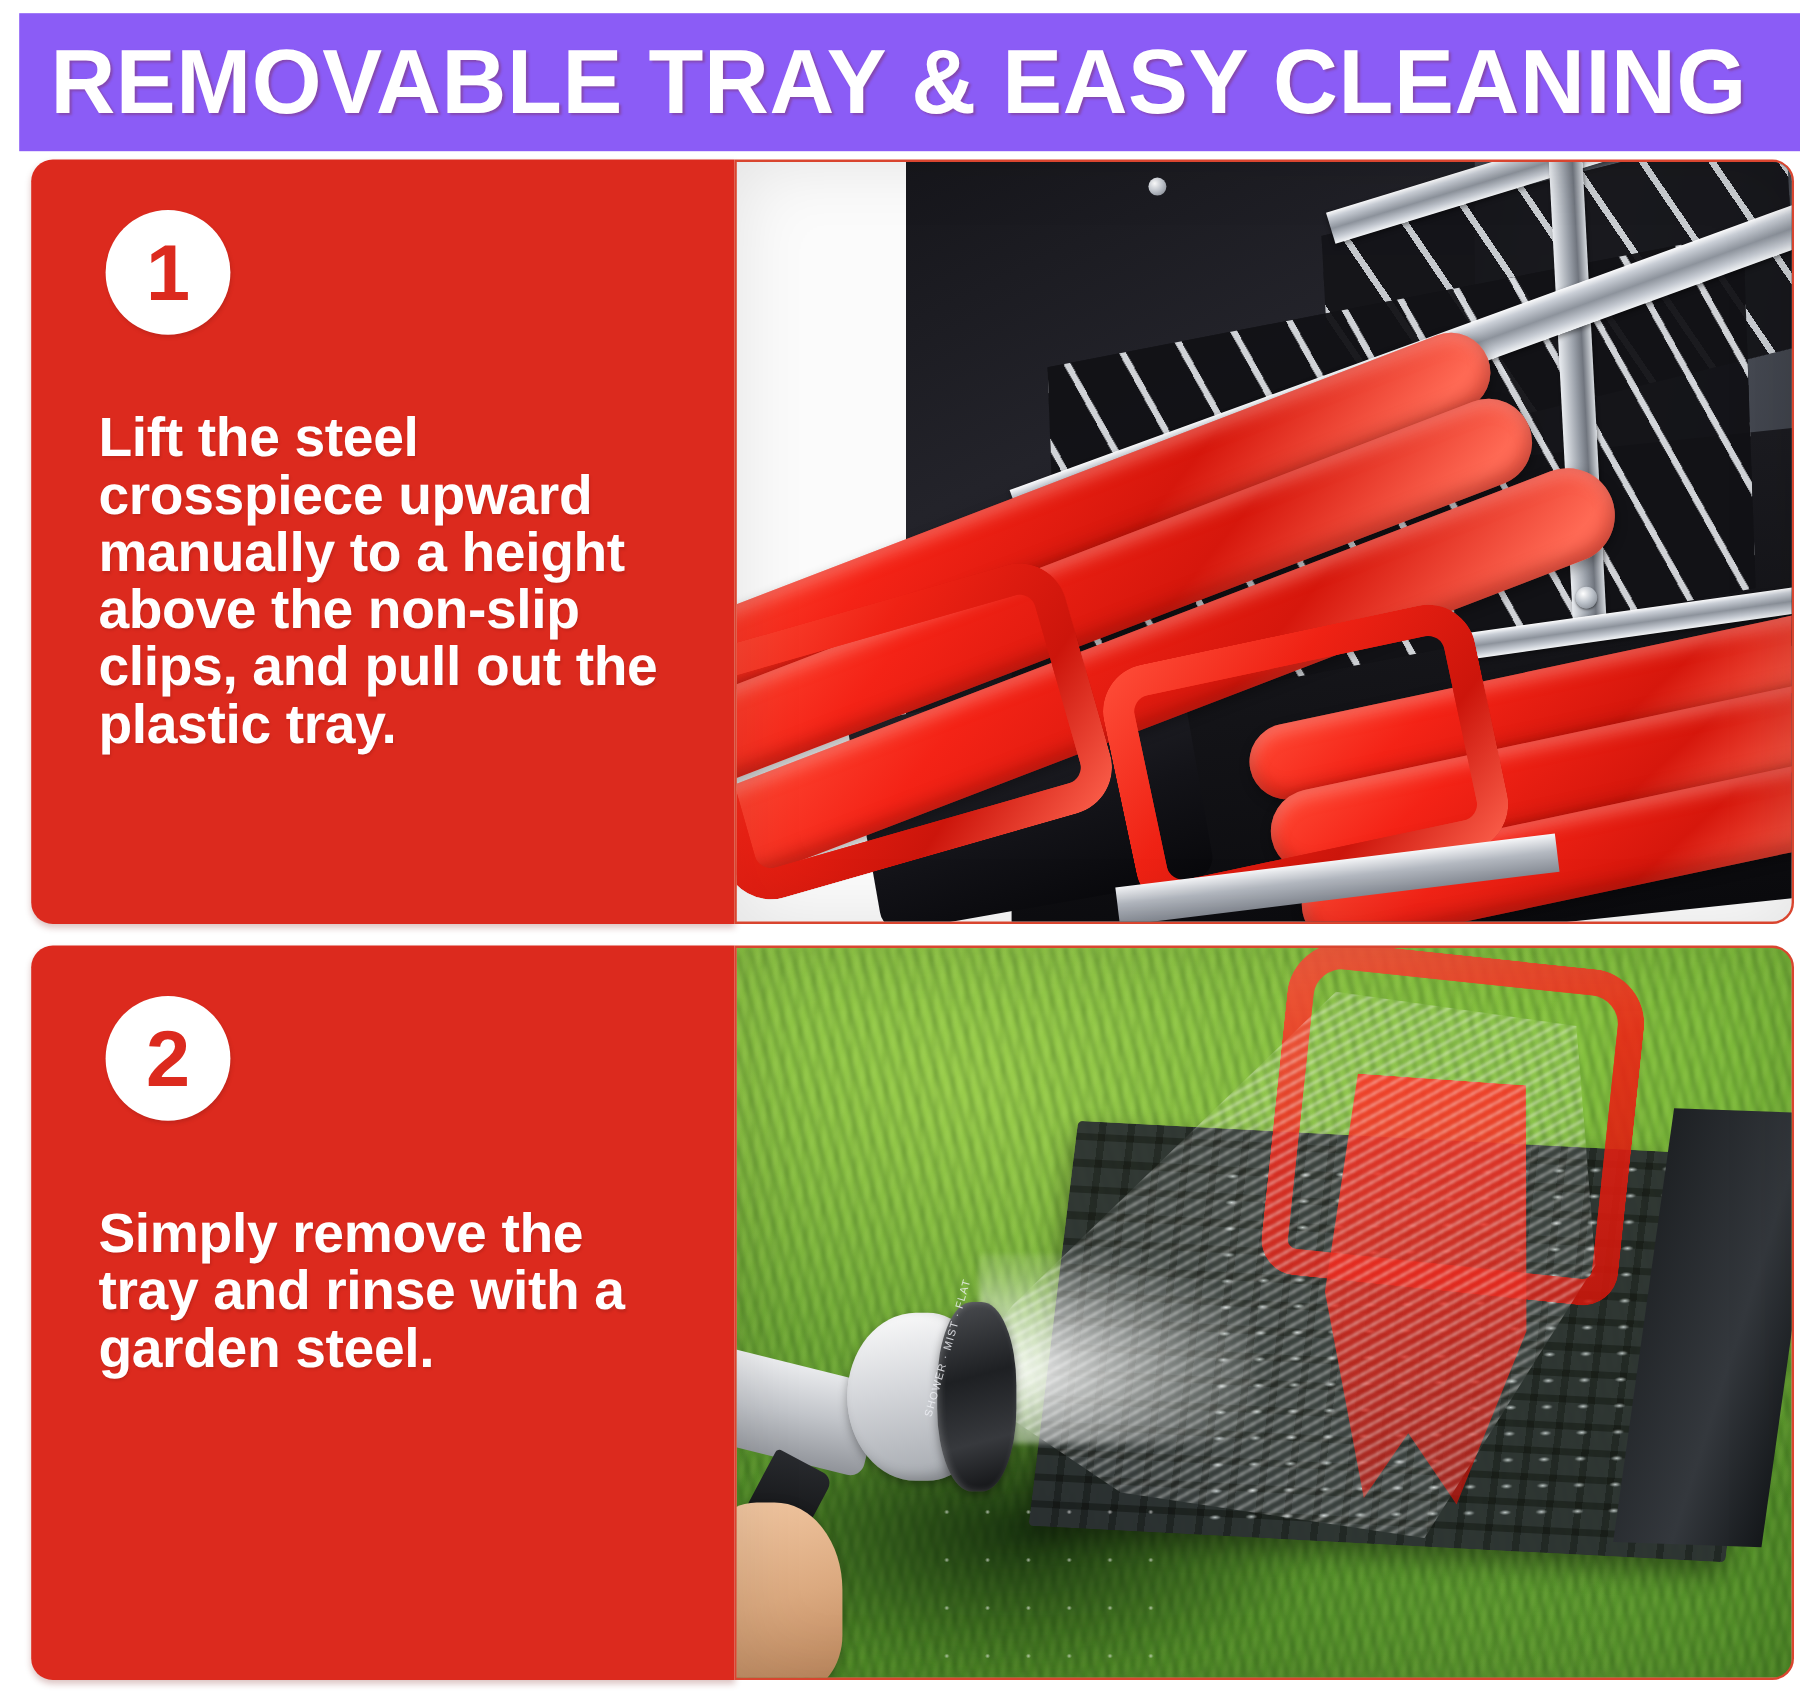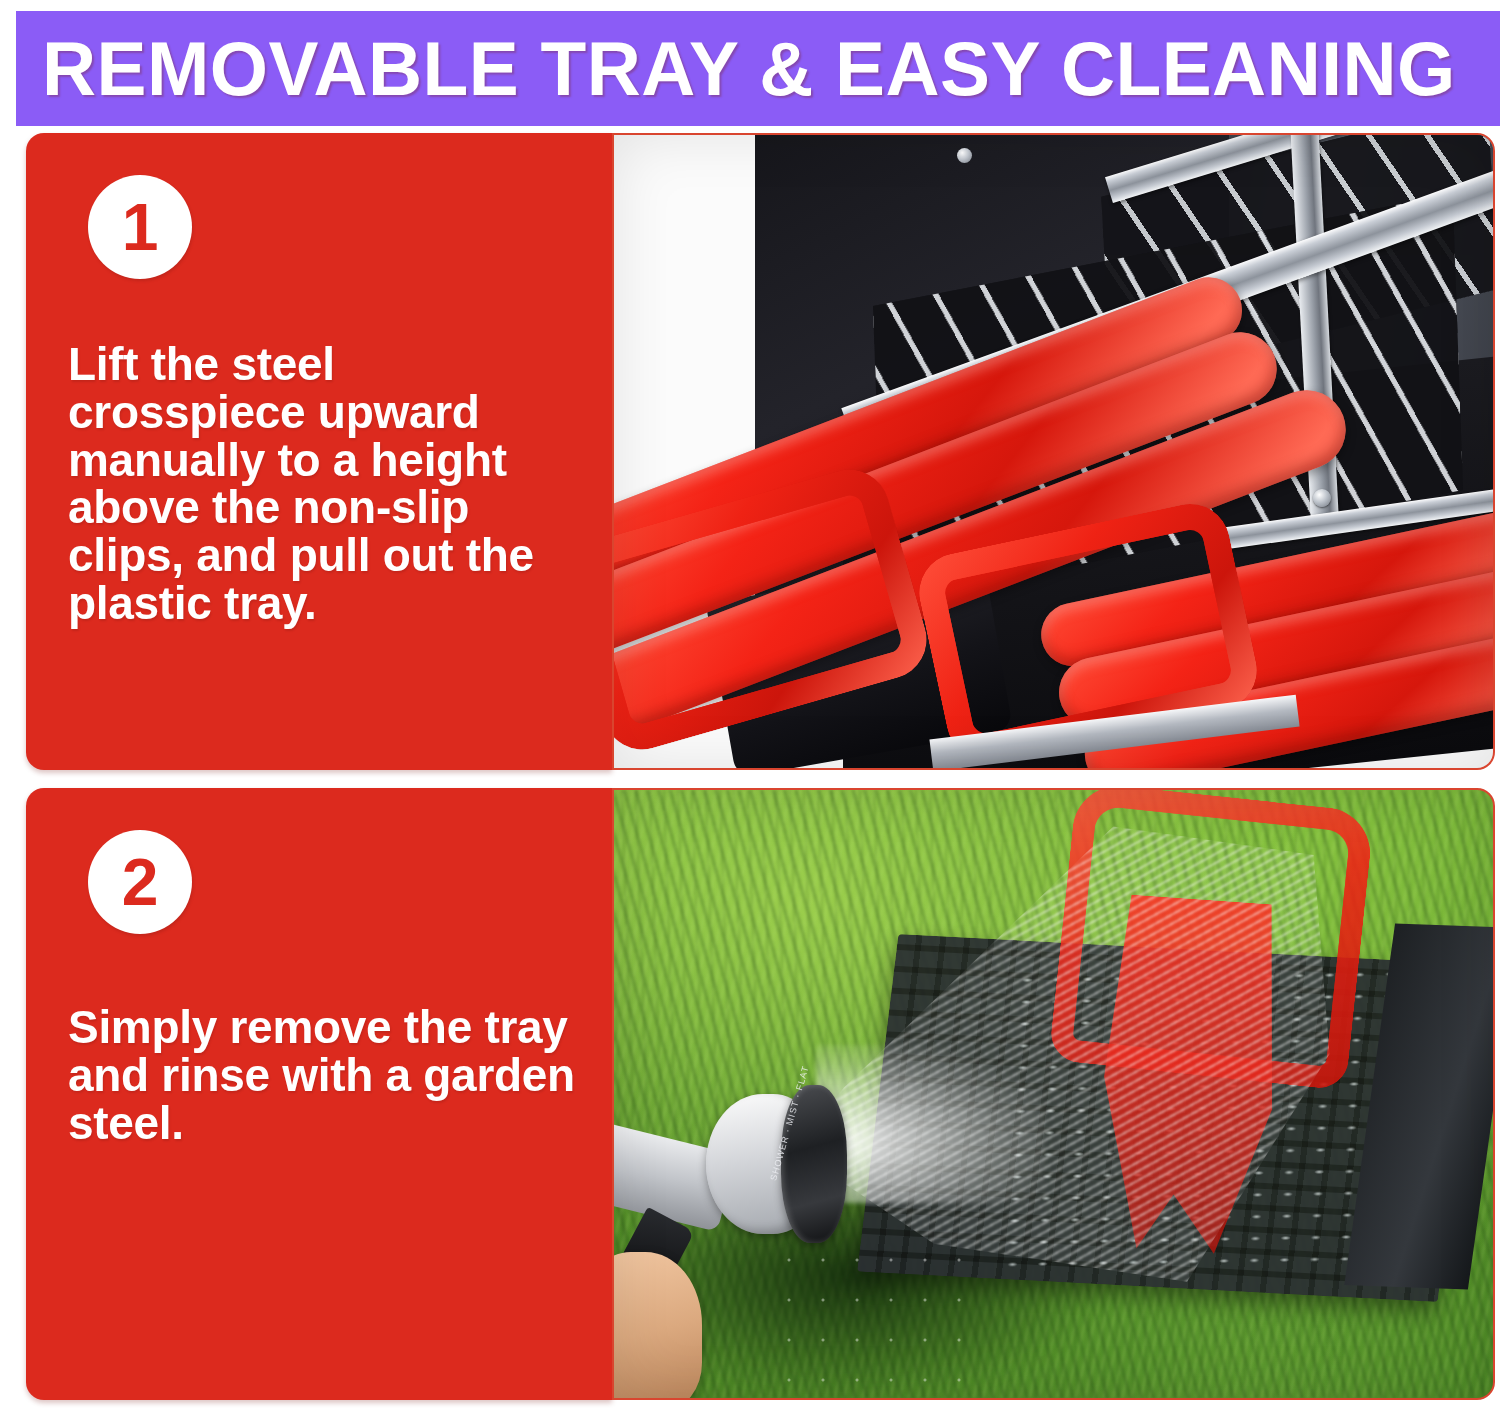--- a/index.html
+++ b/index.html
@@ -78,21 +78,21 @@
     color: #dc2a1e;
     font-size: 66px;
     font-weight: 700;
     line-height: 1;
     margin-left: 40px;
     box-shadow: 1px 2px 3px rgba(120,25,18,0.25);
   }
 
   .step-caption {
     margin-top: 62px;
-    margin-left: 20px;
+    margin-left: 34px;
     color: #ffffff;
     font-size: 46px;
     font-weight: 700;
     line-height: 1.04;
     letter-spacing: -0.3px;
     max-width: 580px;
     text-shadow: 1px 2px 2px rgba(120,25,18,0.22);
   }
   #step-row-2 .step-caption { margin-top: 70px; }
 

